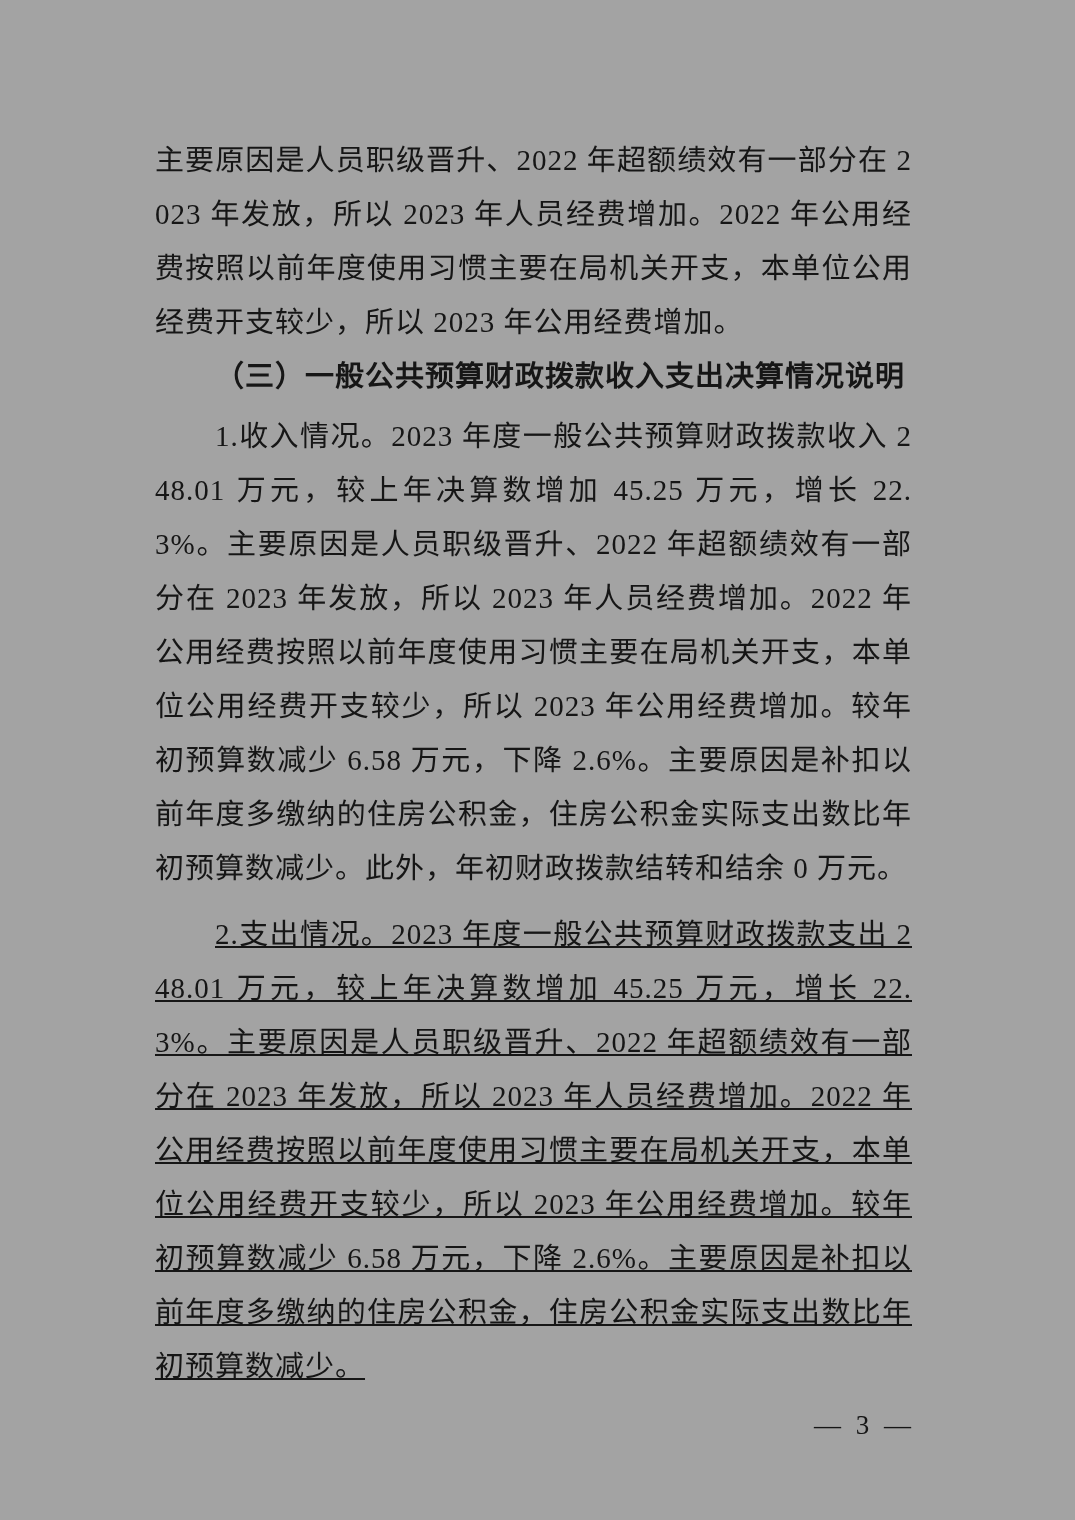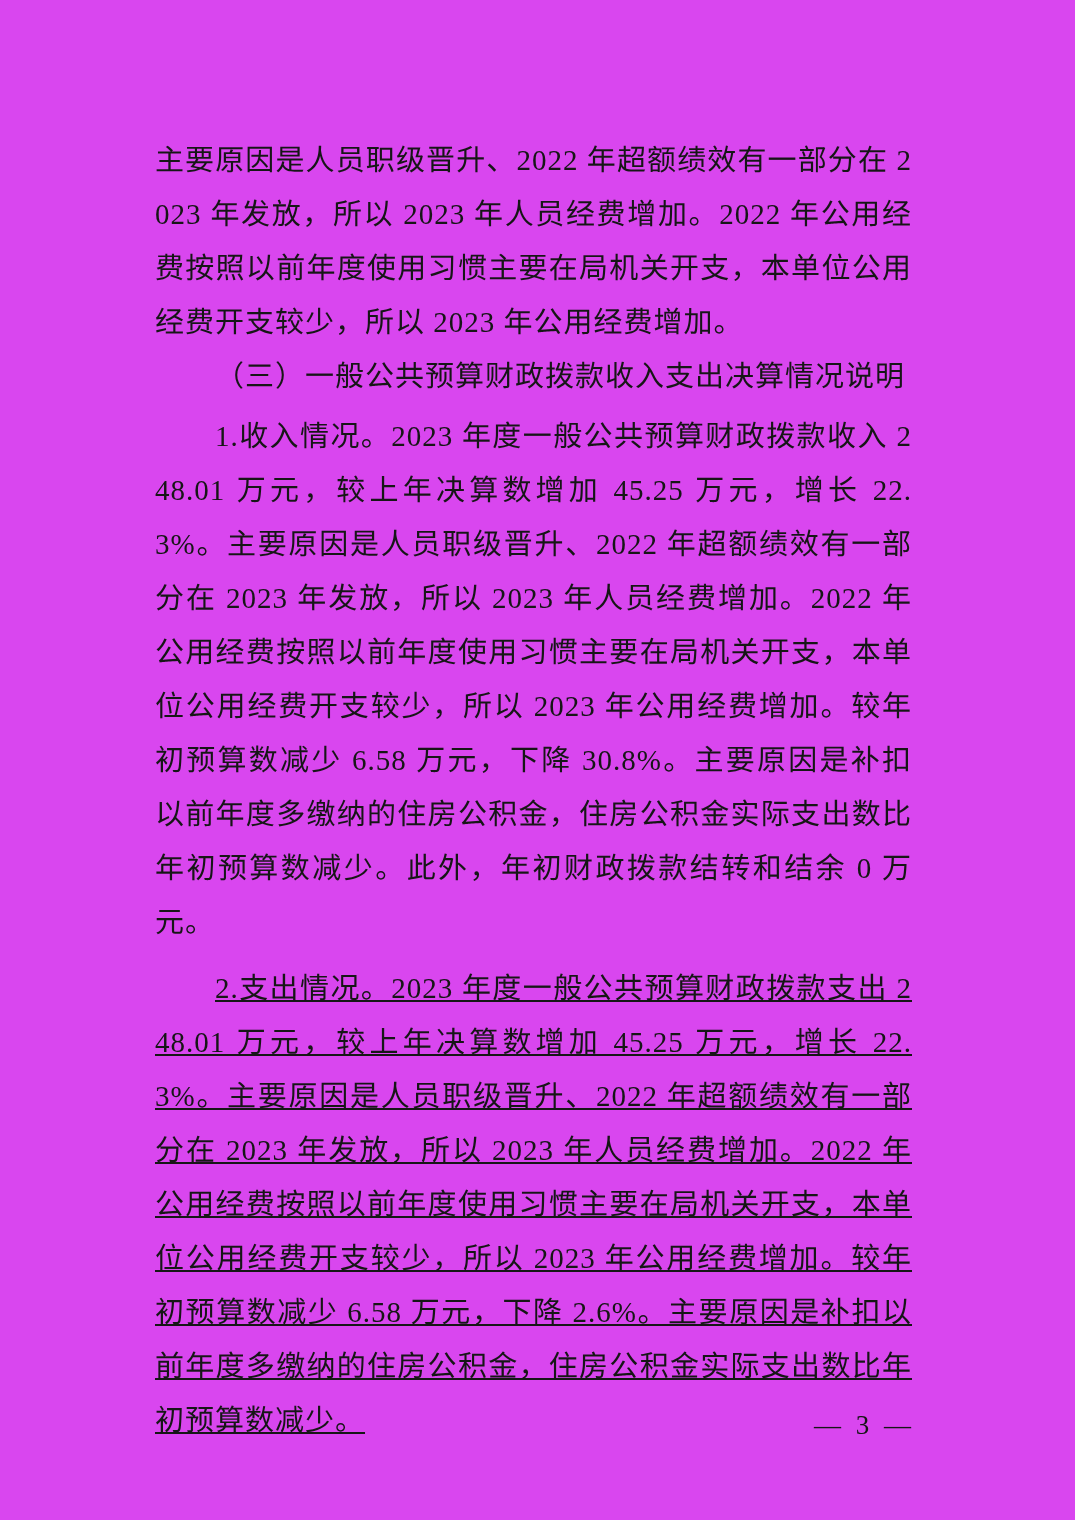--- a/index.html
+++ b/index.html
@@ -4,21 +4,21 @@
 <style>
   html, body {
     margin: 0;
     padding: 0;
     background: #ffffff;
   }
   .page {
     position: relative;
     width: 1075px;
     height: 1520px;
-    background: #d946ef;
+    background: #a3a3a3;
     overflow: hidden;
     font-family: "Liberation Serif", "DejaVu Serif", serif;
     color: #161616;
   }
   .content {
     position: absolute;
     top: 133px;
     left: 155px;
     width: 757px;
   }
@@ -31,21 +31,21 @@
     letter-spacing: 1px;
     word-break: break-all;
   }
   .para.indent {
     text-indent: 60px;
   }
   .heading {
     margin: 0 0 6px 0;
     font-size: 29px;
     line-height: 54px;
-    font-weight: 400;
+    font-weight: 700;
     text-indent: 60px;
     letter-spacing: 1px;
   }
   .para.spaced {
     margin-top: 12px;
     text-decoration: underline;
   }
   .page-footer {
     position: absolute;
     right: 160px;
@@ -59,19 +59,19 @@
     white-space: nowrap;
   }
 </style>
 </head>
 <body>
 
 <div class="page">
   <main class="content">
     <p class="para">主要原因是人员职级晋升、2022 年超额绩效有一部分在 2023 年发放，所以 2023 年人员经费增加。2022 年公用经费按照以前年度使用习惯主要在局机关开支，本单位公用经费开支较少，所以 2023 年公用经费增加。</p>
     <h2 class="heading">（三）一般公共预算财政拨款收入支出决算情况说明</h2>
-    <p class="para indent">1.收入情况。2023 年度一般公共预算财政拨款收入 248.01 万元，较上年决算数增加 45.25 万元，增长 22.3%。主要原因是人员职级晋升、2022 年超额绩效有一部分在 2023 年发放，所以 2023 年人员经费增加。2022 年公用经费按照以前年度使用习惯主要在局机关开支，本单位公用经费开支较少，所以 2023 年公用经费增加。较年初预算数减少 6.58 万元，下降 30.8%。主要原因是补扣以前年度多缴纳的住房公积金，住房公积金实际支出数比年初预算数减少。此外，年初财政拨款结转和结余 0 万元。</p>
+    <p class="para indent">1.收入情况。2023 年度一般公共预算财政拨款收入 248.01 万元，较上年决算数增加 45.25 万元，增长 22.3%。主要原因是人员职级晋升、2022 年超额绩效有一部分在 2023 年发放，所以 2023 年人员经费增加。2022 年公用经费按照以前年度使用习惯主要在局机关开支，本单位公用经费开支较少，所以 2023 年公用经费增加。较年初预算数减少 6.58 万元，下降 2.6%。主要原因是补扣以前年度多缴纳的住房公积金，住房公积金实际支出数比年初预算数减少。此外，年初财政拨款结转和结余 0 万元。</p>
     <p class="para indent spaced">2.支出情况。2023 年度一般公共预算财政拨款支出 248.01 万元，较上年决算数增加 45.25 万元，增长 22.3%。主要原因是人员职级晋升、2022 年超额绩效有一部分在 2023 年发放，所以 2023 年人员经费增加。2022 年公用经费按照以前年度使用习惯主要在局机关开支，本单位公用经费开支较少，所以 2023 年公用经费增加。较年初预算数减少 6.58 万元，下降 2.6%。主要原因是补扣以前年度多缴纳的住房公积金，住房公积金实际支出数比年初预算数减少。</p>
   </main>
   <footer class="page-footer">
     <span class="page-number">— 3 —</span>
   </footer>
 </div>
 
 </body></html>

